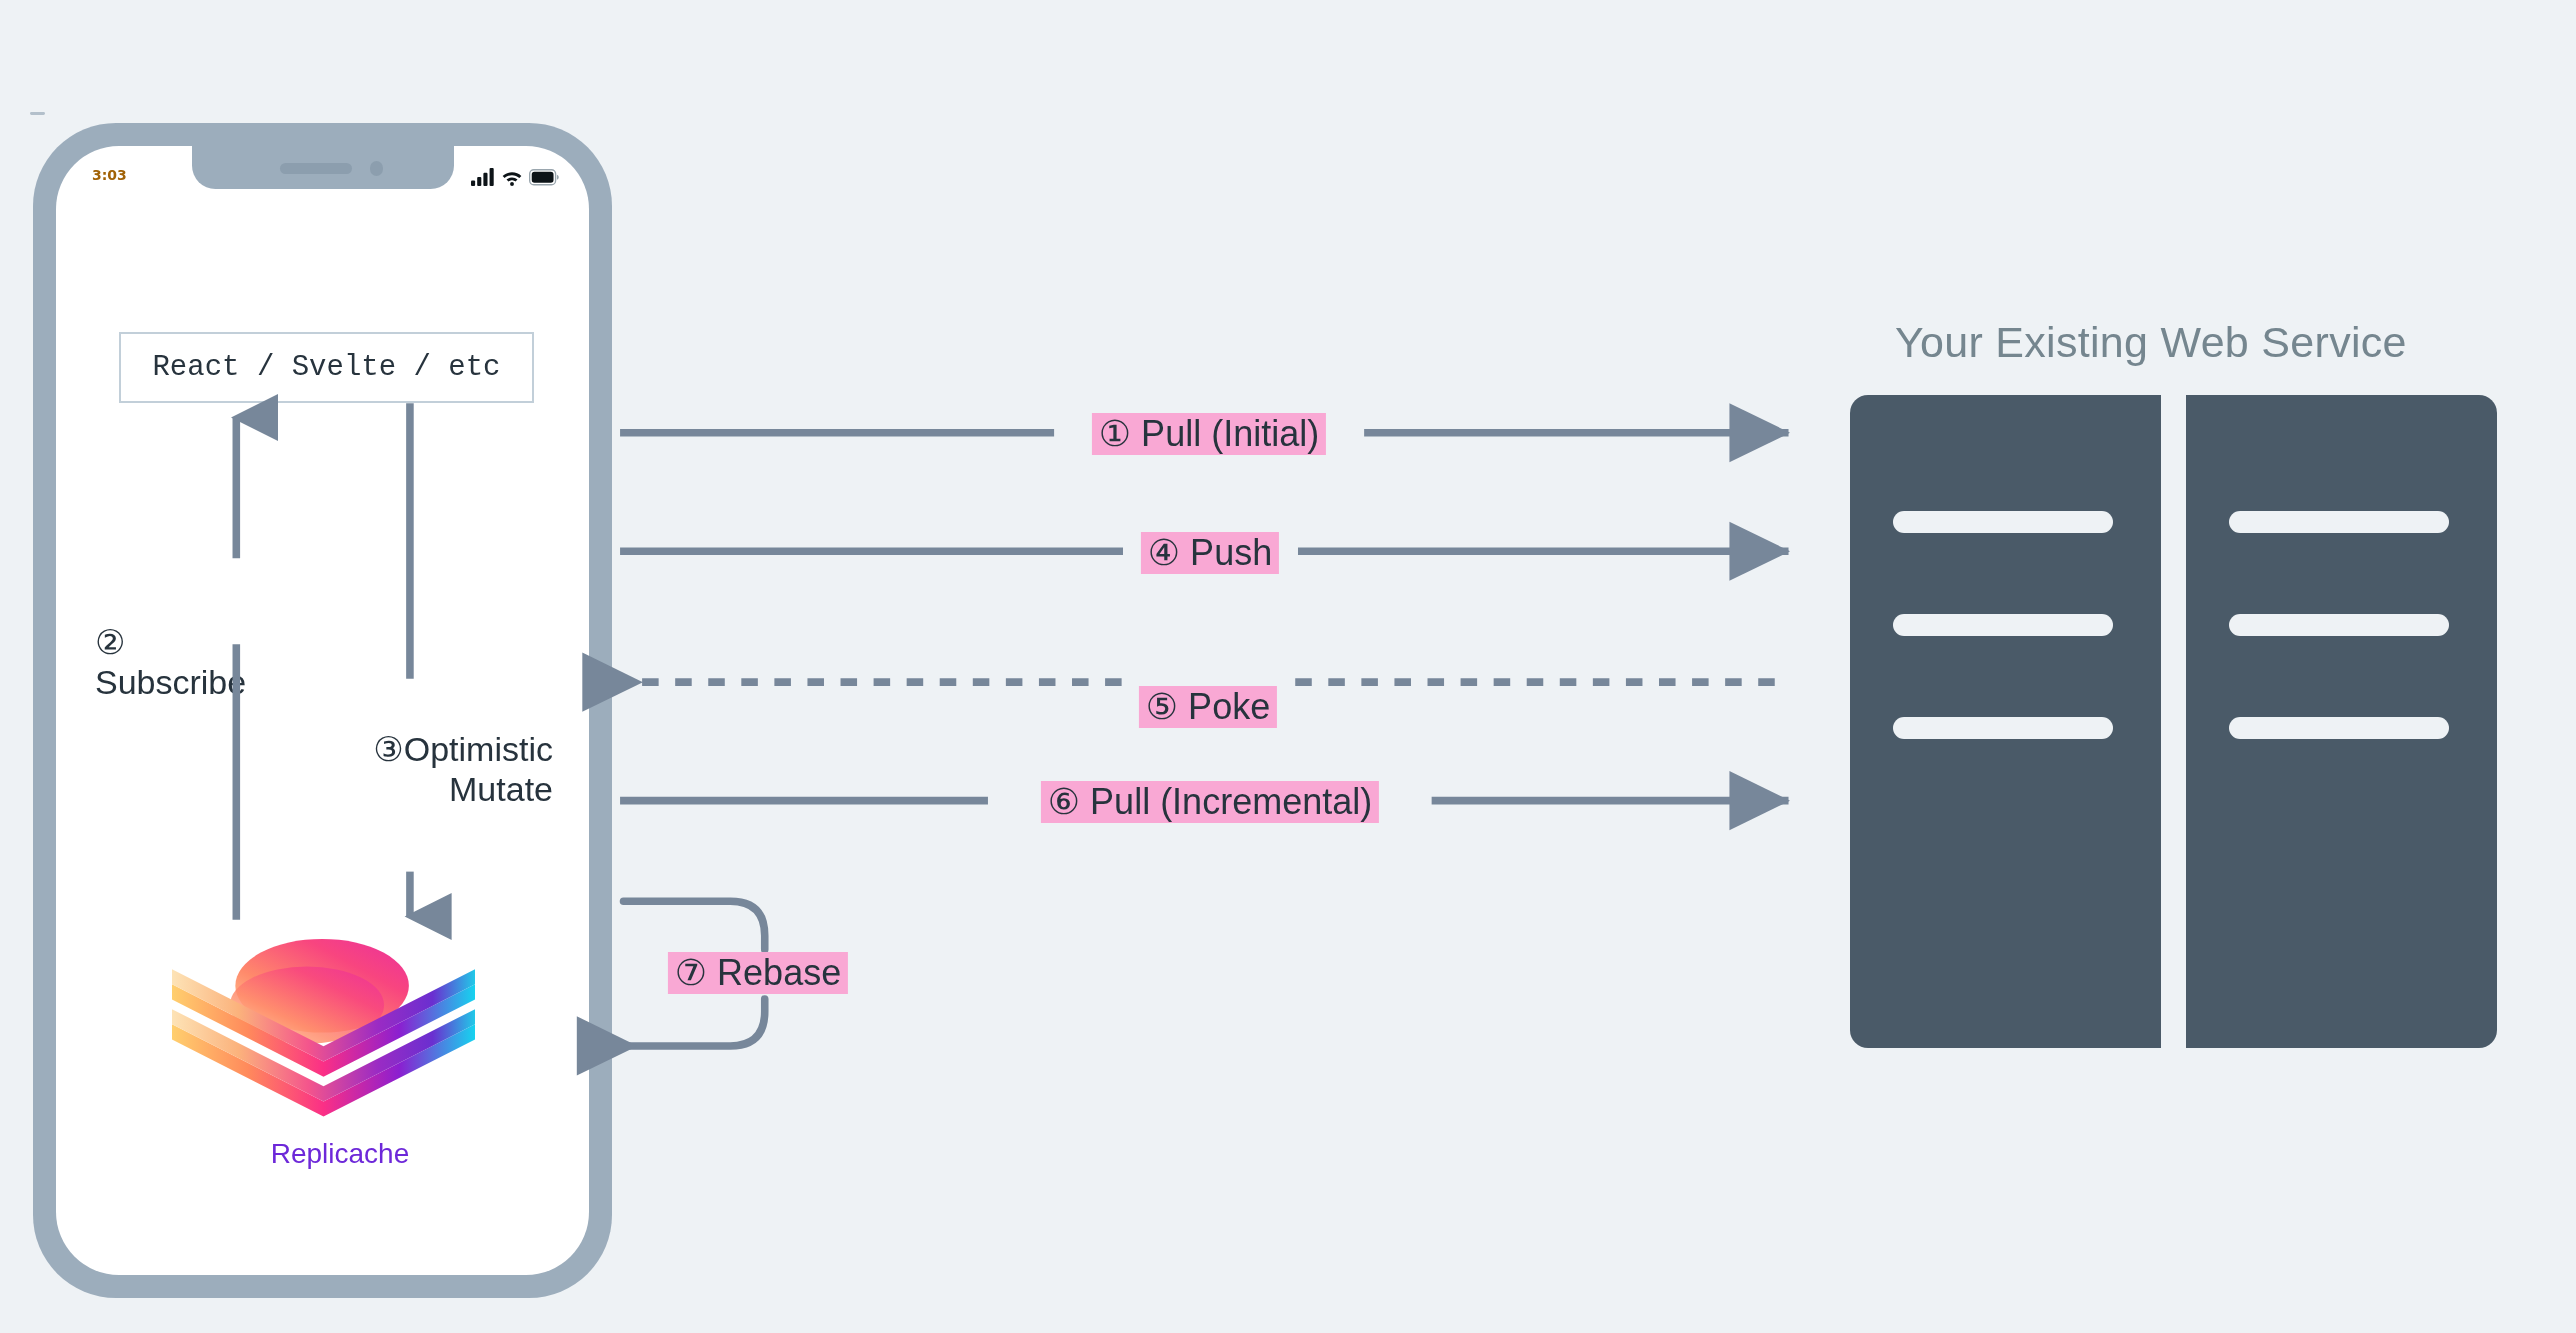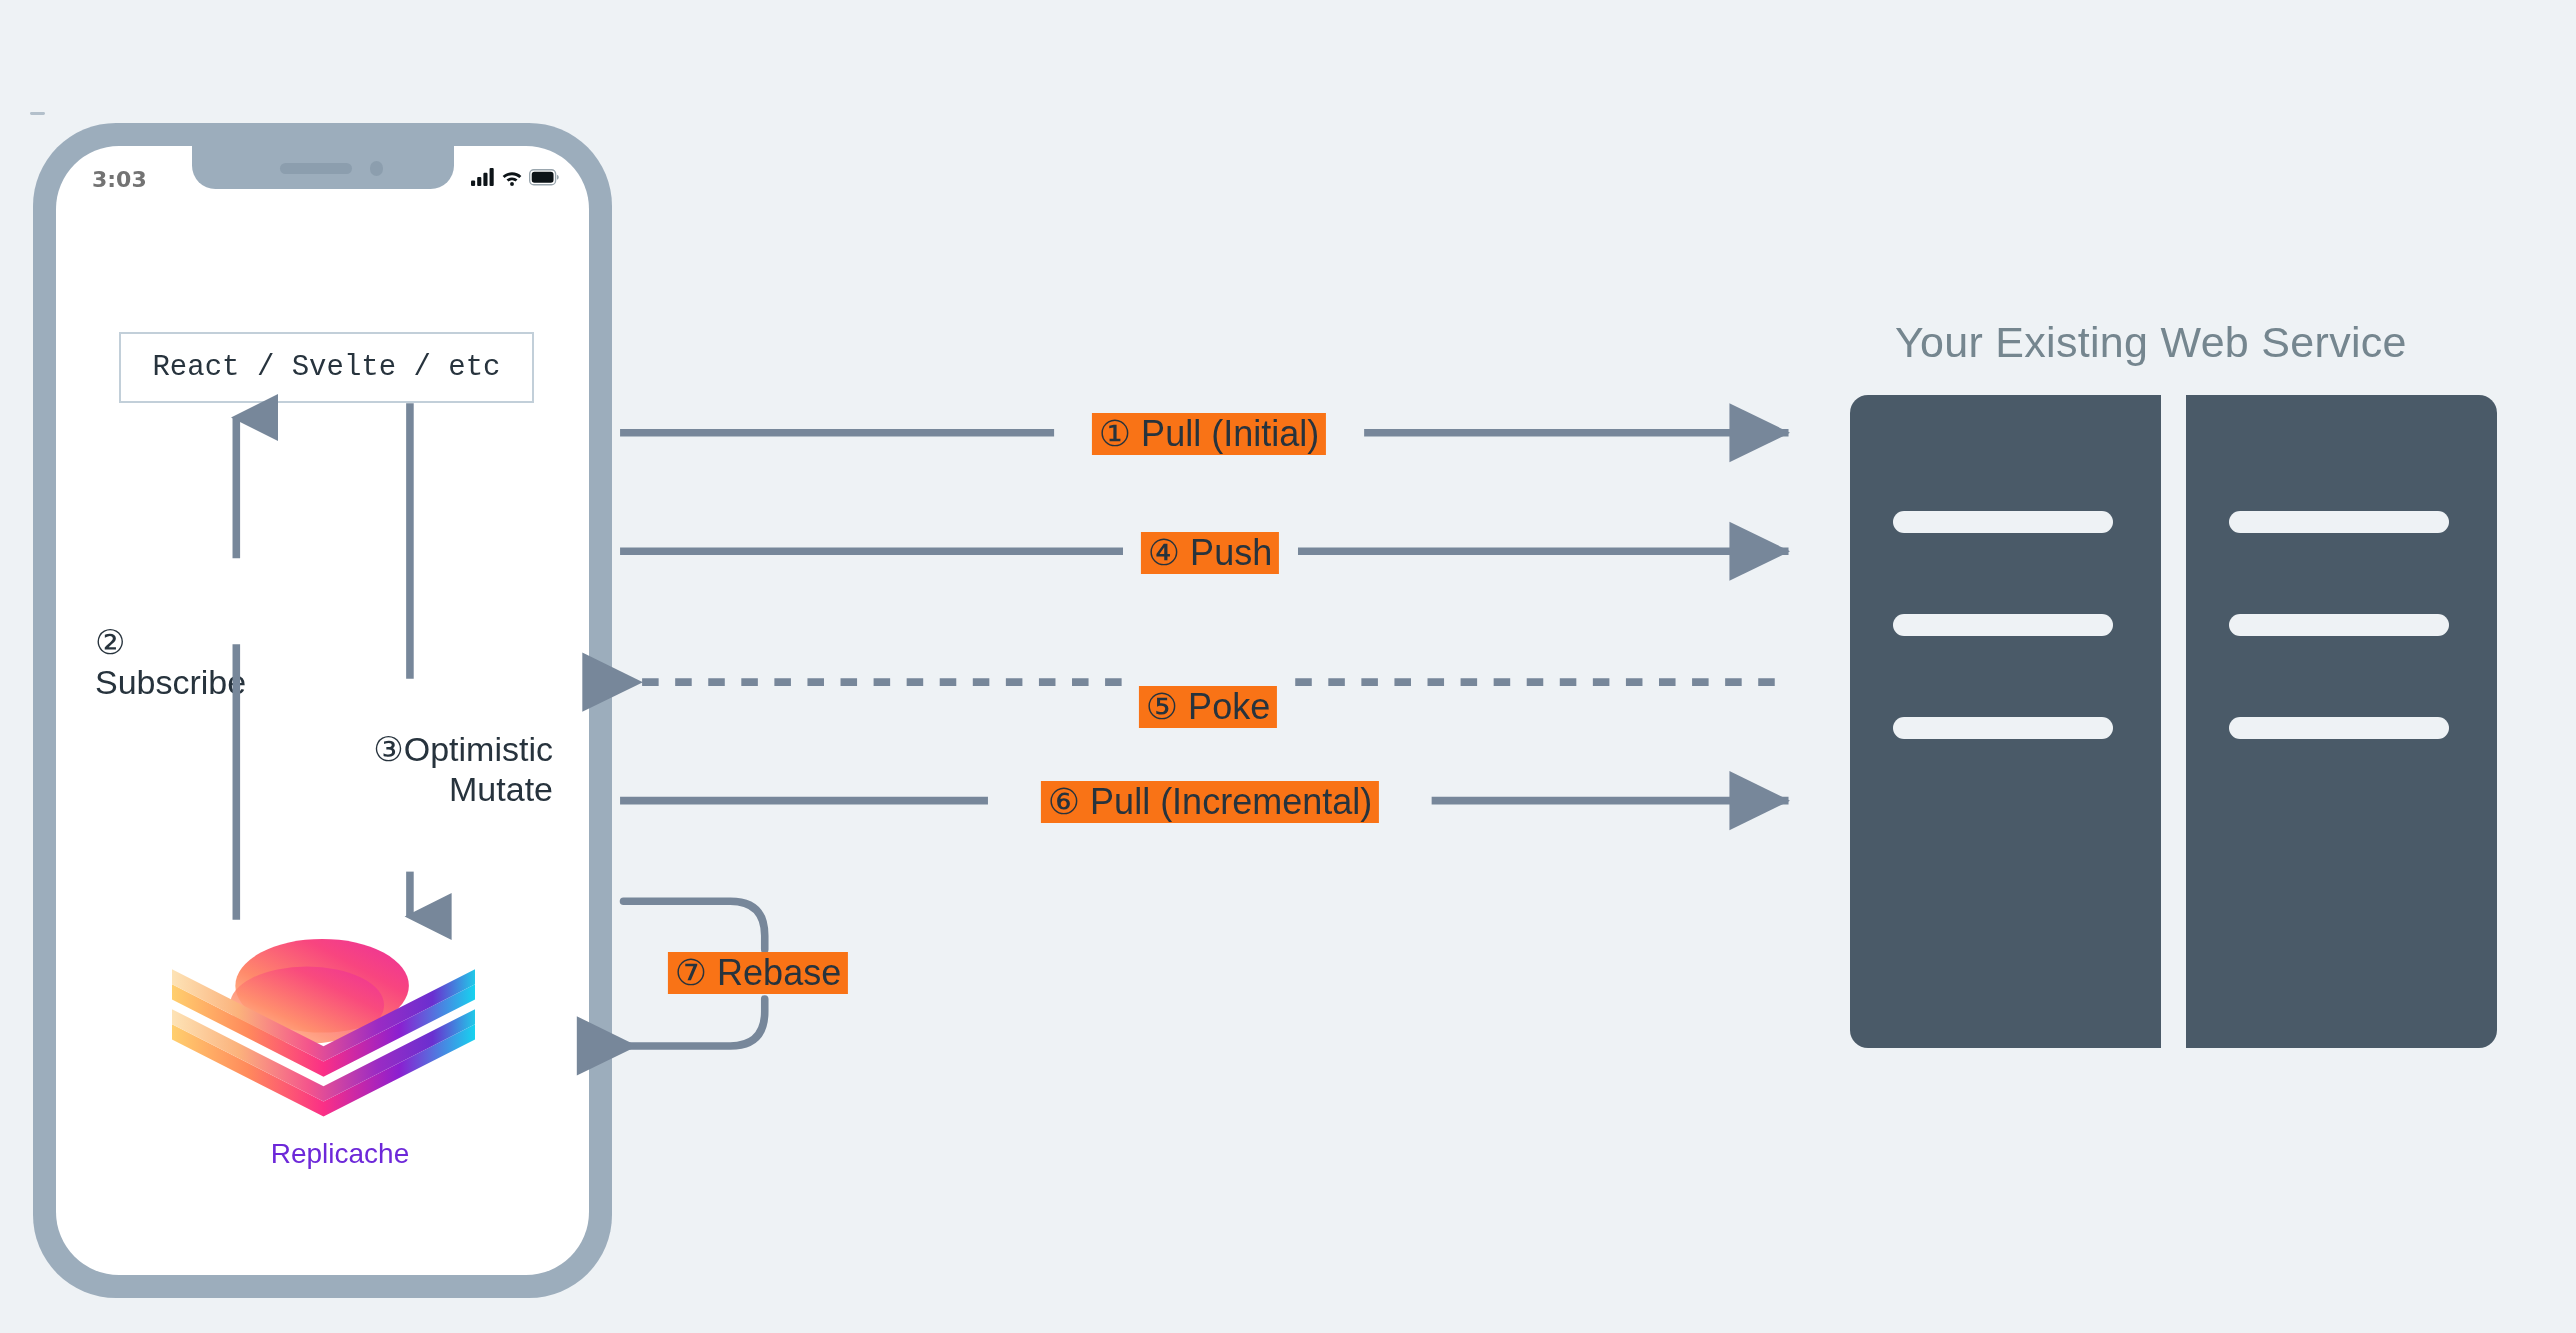--- a/index.html
+++ b/index.html
@@ -77,23 +77,23 @@
     top: 15px;
     width: 13.8px;
     height: 15px;
     border-radius: 50%;
     background: #8c9eae;
   }
   #status-time {
     position: absolute;
     left: 36px;
     top: 20.7px;
-    font-size: 22px;
+    font-size: 14px;
     font-weight: 700;
-    color: #737373;
+    color: #a16207;
     font-family: "DejaVu Sans", sans-serif;
   }
   #status-icons {
     position: absolute;
     right: 30px;
     top: 19.3px;
     display: flex;
     align-items: flex-end;
     gap: 6.2px;
     height: 20.7px;
@@ -192,21 +192,21 @@
     height: 1334px;
     pointer-events: none;
   }
 
   
   .flow-label {
     position: absolute;
     color: #27333d;
     font-size: 36px;
     white-space: nowrap;
-    background: #f97316;
+    background: #f9a8d4;
     padding: 0 6.9px;
     transform: translate(-50%, -50%);
   }
 </style>
 </head>
 <body>
 
 <div id="canvas">
 
   <div class="section-title" id="svc-title">Your Existing Web Service</div>

